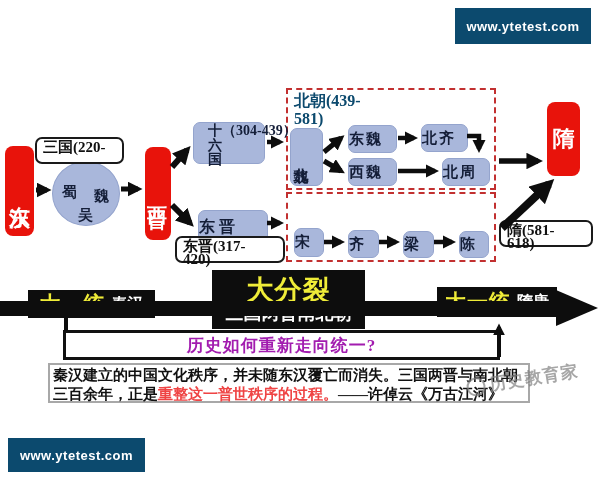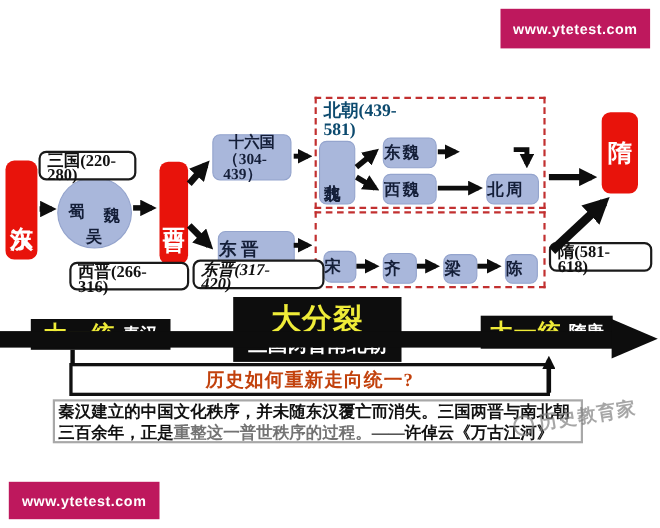--- a/index.html
+++ b/index.html
@@ -3,21 +3,21 @@
 <meta charset="utf-8">
 <style>
   html,body{margin:0;padding:0;background:#ffffff;}
   .stage{
     position:relative;width:600px;height:480px;background:#ffffff;overflow:hidden;
     font-family:"Liberation Serif","DejaVu Serif",serif;
   }
   .abs{position:absolute;}
   
   .wm{
-    background:#be185d;color:#ffffff;display:flex;align-items:center;justify-content:center;
+    background:#0c4a6e;color:#ffffff;display:flex;align-items:center;justify-content:center;
     font-family:"Liberation Sans","DejaVu Sans",sans-serif;font-weight:bold;font-size:13px;
     letter-spacing:.5px;z-index:30;
   }
   
   .rbox{
     background:#e8130b;border-radius:8px;color:#fff;font-weight:bold;
     display:flex;align-items:center;justify-content:center;z-index:4;
   }
   .vert{writing-mode:vertical-rl;text-orientation:upright;letter-spacing:3px;}
   
@@ -43,27 +43,27 @@
     z-index:6;font-weight:bold;
   }
   .tl .big{color:#efec38;font-size:21px;letter-spacing:1px;}
   .tl .era{color:#fff;font-size:16px;margin-left:6px;}
   .tl-split{flex-direction:column;line-height:1.05;text-align:center;}
   .tl-split .big{font-size:27px;}
   .tl-split .era{font-size:18px;margin-left:0;}
   .qbox{
     border:3px solid #111;background:transparent;z-index:6;box-sizing:border-box;
     display:flex;align-items:center;justify-content:center;
-    font-weight:bold;font-size:17px;color:#c2410c;letter-spacing:1px;
+    font-weight:bold;font-size:17px;color:#a21caf;letter-spacing:1px;
   }
   .quote{
     border:2px solid #a8a8a8;background:#fff;z-index:5;box-sizing:border-box;
     font-weight:bold;font-size:15px;line-height:18.5px;color:#111;padding:1px 3px;
   }
-  .quote .hl{color:#737373;}
+  .quote .hl{color:#ef4444;}
   .brand{
     z-index:31;display:flex;align-items:center;gap:4px;color:rgba(128,128,128,.7);
     font-weight:bold;font-size:17px;transform:rotate(-9deg);
     font-family:"Liberation Sans","DejaVu Sans",sans-serif;letter-spacing:1px;
   }
   .brand .ring{
     width:15px;height:15px;border:2.5px solid rgba(128,128,128,.7);border-radius:50%;
     display:inline-block;
   }
   svg.overlay{position:absolute;left:0;top:0;z-index:20;pointer-events:none;}
@@ -80,55 +80,53 @@
     <span class="vert">东汉</span>
   </div>
 
   <div class="abs circle" style="left:52px;top:161px;width:66px;height:63px;">
     <span style="left:9px;top:21px;">蜀</span>
     <span style="left:41px;top:25px;">魏</span>
     <span style="left:25px;top:44px;">吴</span>
   </div>
   <div class="abs lbl" style="left:35px;top:137px;width:89px;height:27px;">
     <div>三国(220-</div>
-    <div>280)</div>
   </div>
 
   <div class="abs rbox" style="left:145px;top:147px;width:26px;height:93px;font-size:20px;">
     <span class="vert">西晋</span>
   </div>
-  <div class="abs lbl" style="left:63px;top:238px;width:109px;height:26px;">
-    <div>西晋(266-</div>
-    <div>316)</div>
-  </div>
-
-  <div class="abs bbox" style="left:193px;top:122px;width:72px;height:42px;font-size:14px;flex-direction:column;align-items:flex-start;justify-content:flex-start;padding:1px 0 0 9px;line-height:14.5px;overflow:visible;box-sizing:border-box;">
+
+  <div class="abs bbox" style="left:193px;top:122px;width:72px;height:42px;font-size:14px;align-items:flex-start;justify-content:flex-start;padding:1px 0 0 9px;line-height:14.5px;overflow:visible;box-sizing:border-box;">
     <div style="padding-left:5px;">十六国</div>
     <div>（304-</div>
     <div>439）</div>
   </div>
 
   <div class="abs bbox" style="left:198px;top:210px;width:68px;height:32px;font-size:16px;letter-spacing:4px;">
     <span>东晋</span>
   </div>
-  <div class="abs lbl" style="left:175px;top:236px;width:120px;height:27px;font-style:italic;">
+  <div class="abs lbl" style="left:175px;top:236px;width:110px;height:27px;">
     <div>东晋(317-</div>
     <div>420)</div>
   </div>
 
   <div class="abs dash" style="left:286px;top:88px;width:210px;height:102px;"></div>
   <div class="abs grp-title" style="left:294px;top:92px;">
     <div>北朝(439-</div>
     <div>581)</div>
   </div>
   <div class="abs bbox" style="left:290px;top:128px;width:31px;height:56px;font-size:15px;">
     <span class="vert" style="letter-spacing:1px;">北魏</span>
   </div>
   <div class="abs bbox" style="left:348px;top:125px;width:47px;height:26px;font-size:15px;letter-spacing:2px;">
     <span>东魏</span>
+  </div>
+  <div class="abs bbox" style="left:421px;top:124px;width:45px;height:26px;font-size:15px;letter-spacing:2px;">
+    <span>北齐</span>
   </div>
   <div class="abs bbox" style="left:348px;top:158px;width:47px;height:26px;font-size:15px;letter-spacing:2px;">
     <span>西魏</span>
   </div>
   <div class="abs bbox" style="left:442px;top:158px;width:46px;height:26px;font-size:15px;letter-spacing:2px;">
     <span>北周</span>
   </div>
 
   <div class="abs dash" style="left:286px;top:192px;width:210px;height:70px;"></div>
   <div class="abs bbox" style="left:294px;top:228px;width:28px;height:27px;font-size:15px;">

